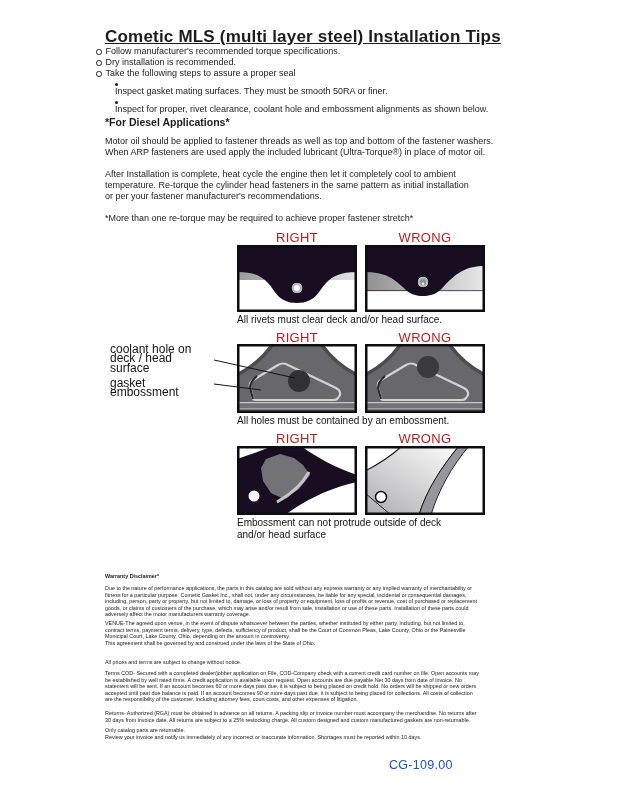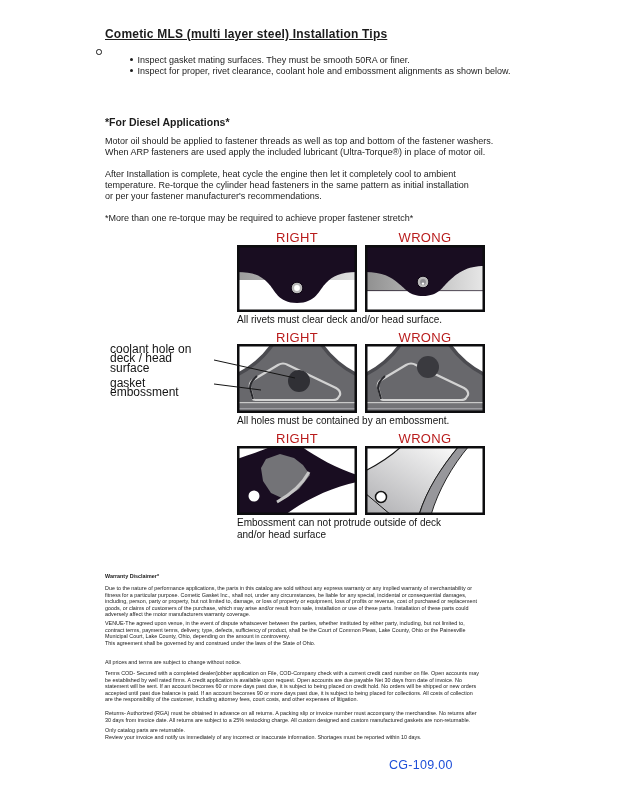--- a/index.html
+++ b/index.html
@@ -1,24 +1,24 @@
 <!DOCTYPE html>
 <html><head>
 <meta charset="utf-8">
 <style>
   html,body{margin:0;padding:0;background:#fff;}
   .page{position:relative;width:618px;height:800px;background:#ffffff;
         font-family:"Liberation Sans",sans-serif;color:#1c1c1c;overflow:hidden;}
 
-  .title{position:absolute;left:105px;top:27px;font-size:12px;font-weight:bold;
+  .title{position:absolute;left:105px;top:27px;font-size:17px;font-weight:bold;
          text-decoration:underline;letter-spacing:0.2px;}
 
   .bullets{position:absolute;left:96px;top:46px;width:480px;}
   .brow{display:flex;align-items:flex-start;font-size:9px;line-height:11px;}
-  .brow.sub{margin-left:34px;}
+  .brow.sub{margin-left:19px;flex-direction:column;}
   .omark{flex:none;width:3.5px;height:3.5px;border:1px solid #1c1c1c;border-radius:50%;
          margin:3px 4px 0 0;}
   .fmark{flex:none;width:3.4px;height:3.4px;background:#1c1c1c;border-radius:50%;
          margin:3.6px 4px 0 0;}
 
   .diesel{position:absolute;left:105px;top:116px;width:465px;}
   .dheading{font-size:10.5px;font-weight:bold;margin:0 0 8px 0;}
   .dpara{font-size:9px;line-height:11px;margin:0 0 11px 0;white-space:pre-line;}
 
   .dlabel{position:absolute;width:120px;text-align:center;font-size:13px;
@@ -43,20 +43,29 @@
 </head>
 <body>
 
 <div class="page">
 
   <div class="title">Cometic MLS (multi layer steel) Installation Tips</div>
 
   <div class="bullets">
     <div class="brow">
       <span class="omark"></span>
+      <span>Follow manufacturer's recommended torque specifications.</span>
+    </div>
+    <div class="brow">
+      <span class="omark"></span>
+      <span>Dry installation is recommended.</span>
+    </div>
+    <div class="brow">
+      <span class="omark"></span>
+      <span>Take the following steps to assure a proper seal</span>
     </div>
     <div class="brow sub">
       <span class="fmark"></span>
       <span>Inspect gasket mating surfaces.  They must be smooth 50RA or finer.</span>
     </div>
     <div class="brow sub">
       <span class="fmark"></span>
       <span>Inspect for proper, rivet clearance, coolant hole and embossment alignments as shown below.</span>
     </div>
   </div>

